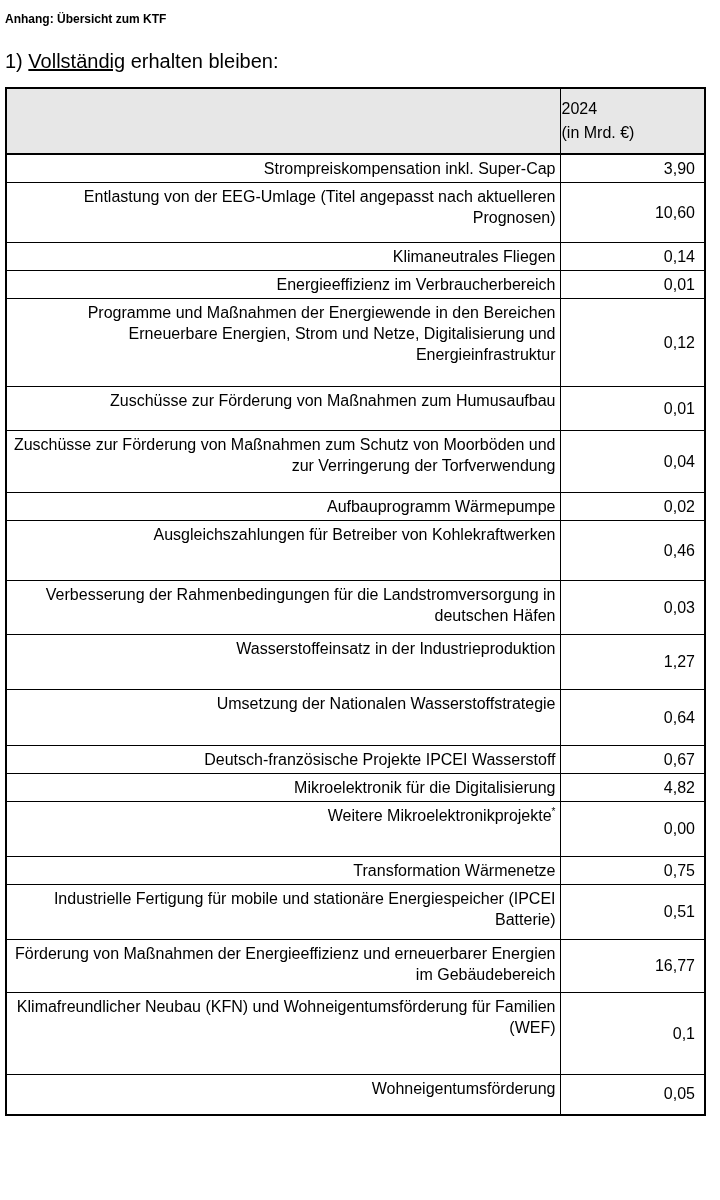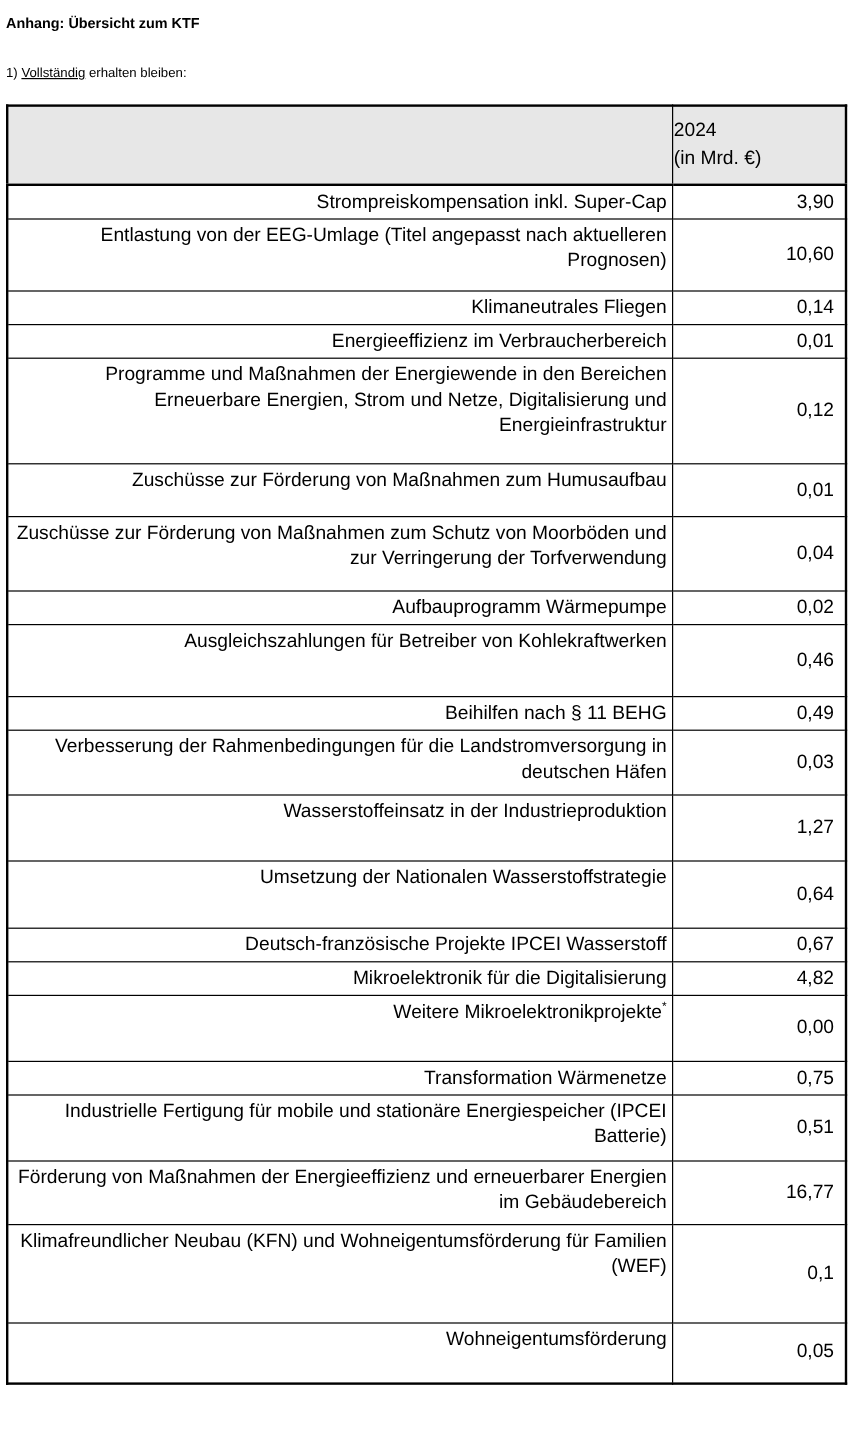--- a/index.html
+++ b/index.html
@@ -17,21 +17,21 @@
   .page {
     padding: 6px 14px 0 5px;
   }
   .doc-title {
     font-size: 12px;
     line-height: 22px;
     font-weight: 700;
     margin: 2px 0 0 0;
   }
   .intro-line {
-    font-size: 11px;
+    font-size: 20px;
     line-height: 21px;
     margin-top: 21px;
   }
   .intro-underline {
     text-decoration: underline;
   }
   table.ktf-table {
     border-collapse: collapse;
     table-layout: fixed;
     width: 699px;
@@ -66,21 +66,21 @@
   }
   .cell-label sup {
     font-size: 10px;
     line-height: 0;
   }
   
   tr.h26 { height: 26px; }
   tr.h27 { height: 27px; margin-top: 44px; }
   tr.h28 { height: 28px; }
   tr.h44 { height: 44px; }
-  tr.h50 { height: 50px; }
+  tr.h50 { height: 40px; }
   tr.h53 { height: 53px; }
   tr.h54 { height: 54px; }
   tr.h55 { height: 55px; padding-left: 19px; }
   tr.h56 { height: 56px; margin-top: 36px; }
   tr.h60 { height: 60px; }
   tr.h62 { height: 62px; }
   tr.h82 { height: 82px; }
   tr.h88 { height: 88px; }
 </style>
 </head>
@@ -136,24 +136,20 @@
         <td class="cell-value">0,04</td>
       </tr>
       <tr class="h26">
         <td class="cell-label"><span>Aufbauprogramm Wärmepumpe</span></td>
         <td class="cell-value">0,02</td>
       </tr>
       <tr class="h60">
         <td class="cell-label"><span>Ausgleichszahlungen für Betreiber von Kohlekraftwerken</span></td>
         <td class="cell-value">0,46</td>
       </tr>
-      <tr class="h26">
-        <td class="cell-label"><span>Beihilfen nach § 11 BEHG</span></td>
-        <td class="cell-value">0,49</td>
-      </tr>
       <tr class="h54">
         <td class="cell-label"><span>Verbesserung der Rahmenbedingungen für die Landstromversorgung in deutschen Häfen</span></td>
         <td class="cell-value">0,03</td>
       </tr>
       <tr class="h55">
         <td class="cell-label"><span>Wasserstoffeinsatz in der Industrieproduktion</span></td>
         <td class="cell-value">1,27</td>
       </tr>
       <tr class="h56">
         <td class="cell-label"><span>Umsetzung der Nationalen Wasserstoffstrategie</span></td>

